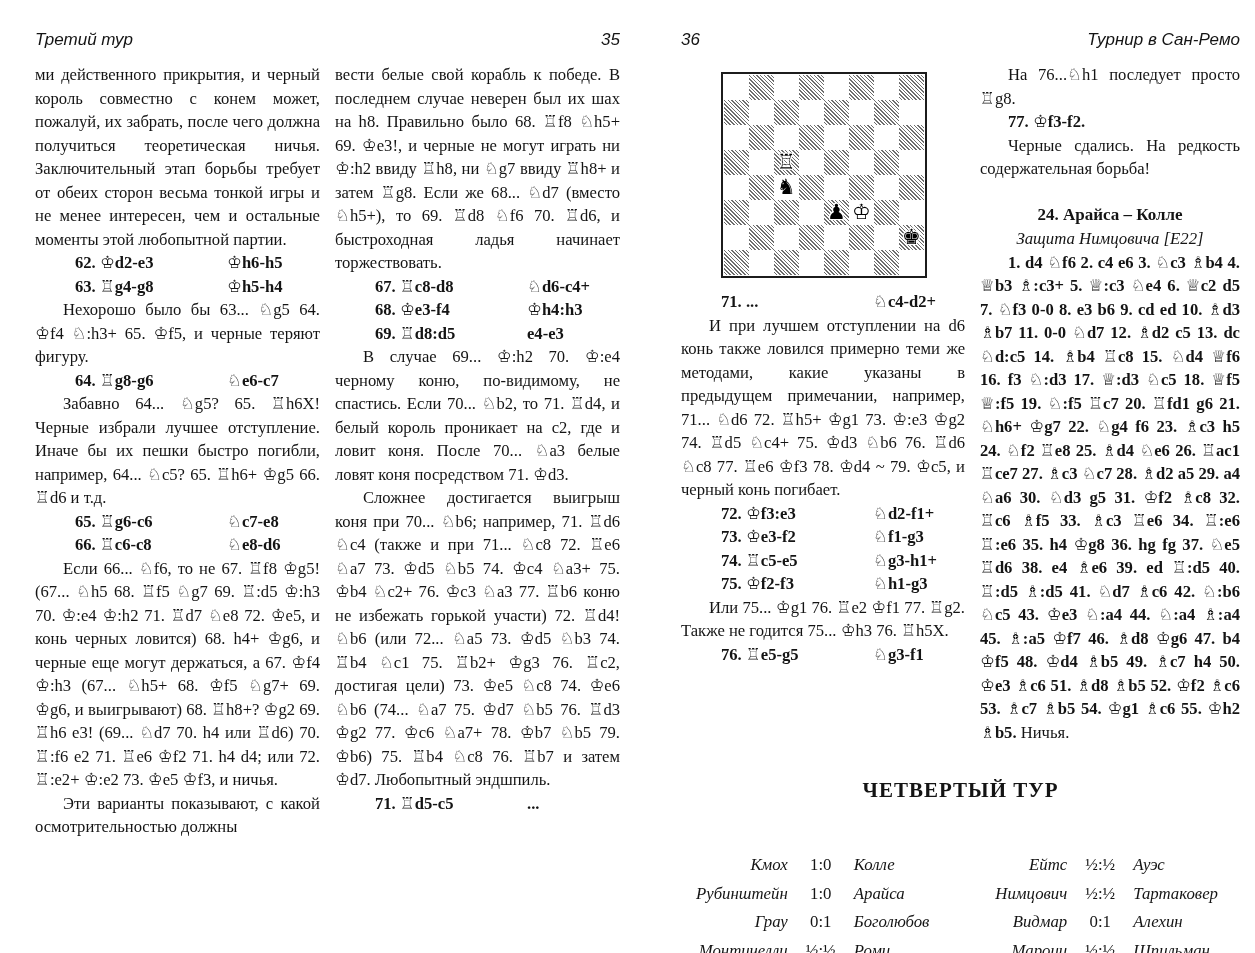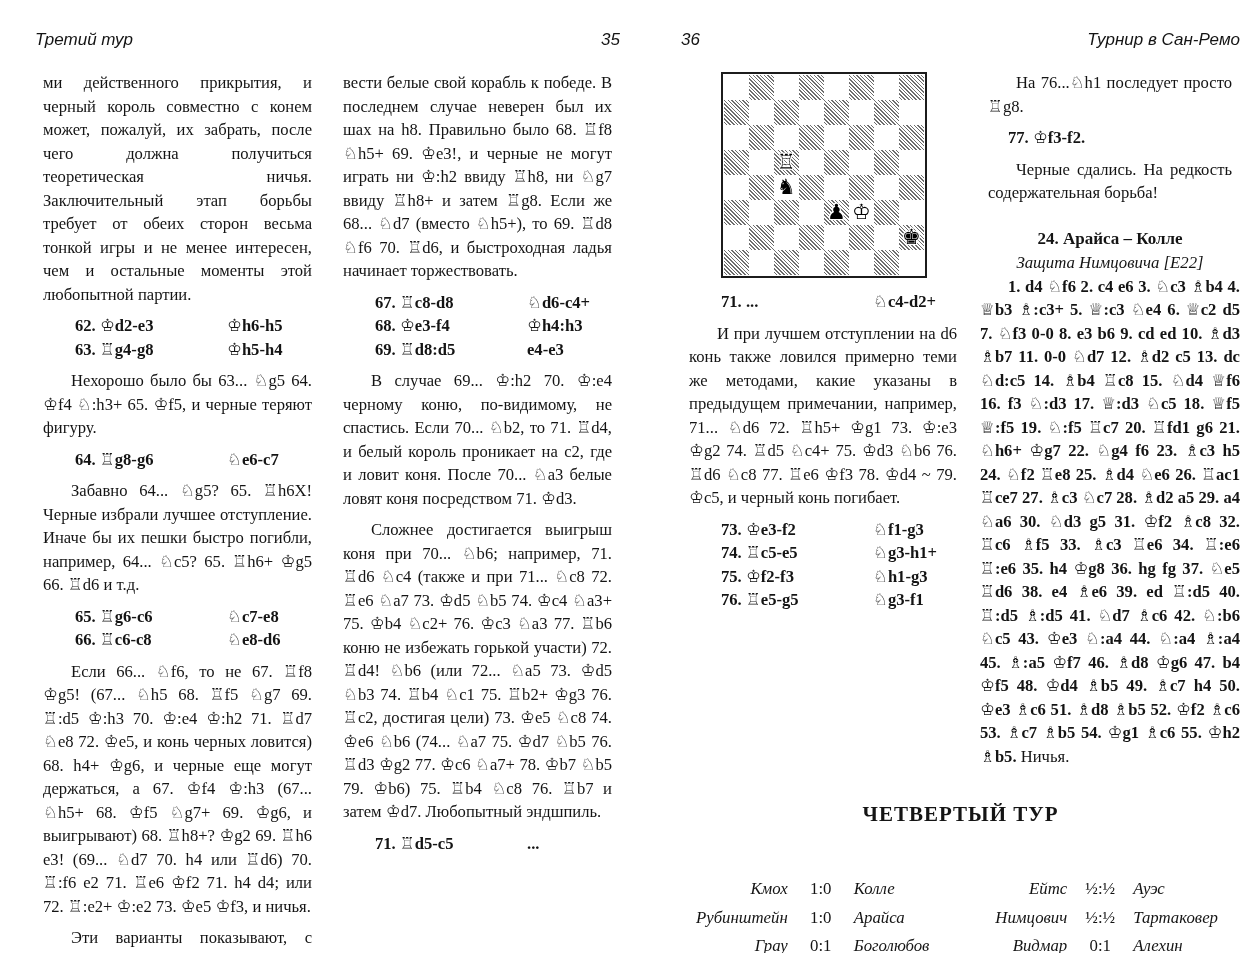--- a/index.html
+++ b/index.html
@@ -18,21 +18,21 @@
     font-family:"Liberation Sans","DejaVu Sans",sans-serif;
     font-style:italic;font-size:17px;font-weight:500;
     height:22px;
   }
   .cols{display:flex;gap:15px;margin-top:13px;align-items:flex-start;}
   .col{font-size:16.6px;line-height:23.5px;text-align:justify;}
   #page35 .col{width:285px;}
   #page36 .col1{width:284px;}
   #page36 .col2{width:260px;}
 
-  p.para{margin:8px;text-indent:28px;}
+  p.para{margin:0;text-indent:28px;}
   p.para.noindent{text-indent:0;}
 
   .mvtable{font-weight:bold;}
   .mvrow{display:flex;line-height:23.5px;}
   .mvrow .mw{margin-left:40px;width:152px;flex:0 0 auto;text-align:left;}
   .mvrow .mb{flex:1 1 auto;text-align:left;}
 
   .moveline{margin:0;text-indent:28px;font-weight:bold;}
 
   
@@ -234,32 +234,37 @@
       </div>
       <div class="mvtable">
         <div class="mvrow">
           <span class="mw">71. ...</span>
           <span class="mb">♘c4-d2+</span>
         </div>
       </div>
       <p class="para">И при лучшем отступлении на d6 конь также ловился примерно теми же методами, какие указаны в предыдущем примечании, например, 71... ♘d6 72. ♖h5+ ♔g1 73. ♔:e3 ♔g2 74. ♖d5 ♘c4+ 75. ♔d3 ♘b6 76. ♖d6 ♘c8 77. ♖e6 ♔f3 78. ♔d4 ~ 79. ♔c5, и черный конь погибает.</p>
       <div class="mvtable">
         <div class="mvrow">
+          <span class="mw">72. ♔f3:e3</span>
+          <span class="mb">♘d2-f1+</span>
+        </div>
+        <div class="mvrow">
           <span class="mw">73. ♔e3-f2</span>
           <span class="mb">♘f1-g3</span>
         </div>
         <div class="mvrow">
           <span class="mw">74. ♖c5-e5</span>
           <span class="mb">♘g3-h1+</span>
         </div>
         <div class="mvrow">
           <span class="mw">75. ♔f2-f3</span>
           <span class="mb">♘h1-g3</span>
         </div>
       </div>
+      <p class="para">Или 75... ♔g1 76. ♖e2 ♔f1 77. ♖g2. Также не годится 75... ♔h3 76. ♖h5X.</p>
       <div class="mvtable">
         <div class="mvrow">
           <span class="mw">76. ♖e5-g5</span>
           <span class="mb">♘g3-f1</span>
         </div>
       </div>
     </div>
 
     <div class="col col2">
       <p class="para">На 76...♘h1 последует просто ♖g8.</p>

